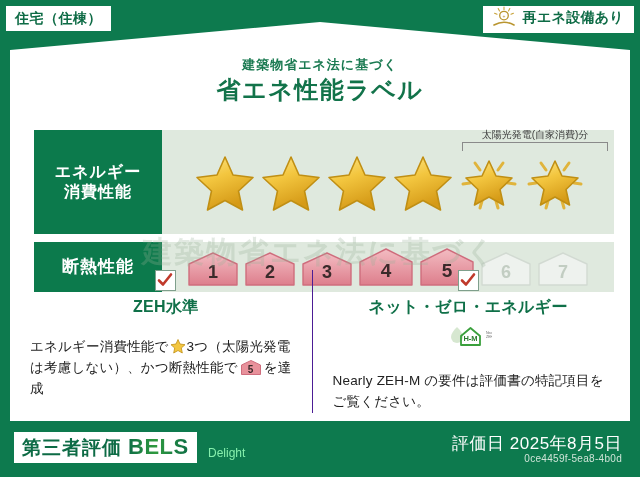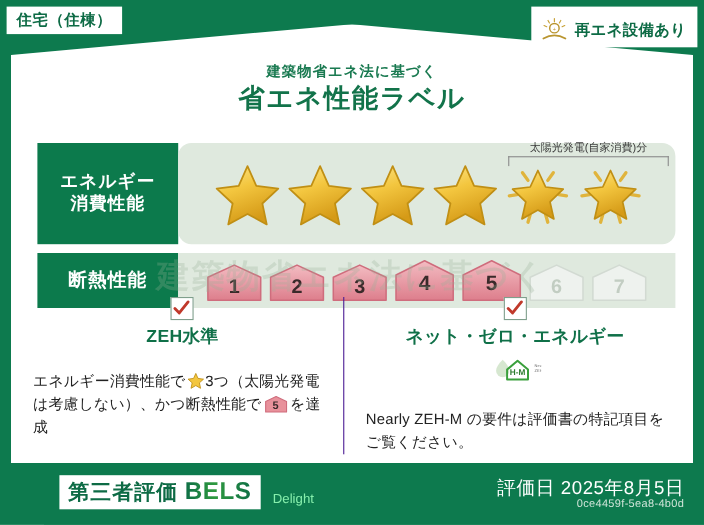--- a/index.html
+++ b/index.html
@@ -19,21 +19,21 @@
     background:#ffffff;
     padding:5px 9px 6px 9px;
     font-size:14px;font-weight:bold;color:#0d6b45;
     letter-spacing:0.5px;line-height:1;
     z-index:40;
   }
   
   .chip-renewable{
     position:absolute;right:6px;top:6px;
     background:#ffffff;
-    padding:10px 10px 5px 8px;
+    padding:0 10px 5px 8px;
     display:flex;align-items:center;gap:6px;
     z-index:40;
   }
   .chip-renewable .lbl{
     font-size:14px;font-weight:bold;color:#0d6b45;line-height:1;
     letter-spacing:0.3px;
   }
   .sun-icon{width:26px;height:22px;display:block;}
   
   .card{
@@ -71,21 +71,21 @@
     display:flex;flex-direction:column;align-items:center;justify-content:center;
     font-size:17px;font-weight:bold;letter-spacing:1px;line-height:1.25;
     text-align:center;
   }
   .row-label.two-line{font-size:16px;}
   .row-value{
     flex:1;background:#dfe9de;
     display:flex;align-items:center;justify-content:center;
     position:relative;
   }
-  .row-energy .row-value{height:92px;border-radius:12px;}
+  .row-energy .row-value{height:104px;}
   .row-insul .row-value{height:50px;}
   .row-insul .row-label{font-size:17px;}
   
   .stars{display:flex;align-items:center;gap:4px;padding-left:4px;}
   .star-wrap{position:relative;width:62px;height:62px;display:block;}
   .star-wrap svg{display:block;width:62px;height:62px;}
   
   .solar-note{
     position:absolute;right:6px;top:-1px;width:146px;z-index:20;
     pointer-events:none;
@@ -139,21 +139,21 @@
   }
   .inline-house svg{position:absolute;left:0;top:0;width:22px;height:17px;}
   .inline-house .n{
     position:absolute;left:0;right:0;bottom:1px;text-align:center;
     font-size:10px;font-weight:bold;color:#3a2a2a;line-height:1;
   }
   .zehm-logo{width:44px;height:26px;display:inline-block;vertical-align:-7px;margin-left:4px;}
   
   .bottom-bar{
     position:absolute;left:0;right:0;bottom:0;height:56px;
-    background:#0d7a4e;z-index:30;margin-left:40px;
+    background:#0d7a4e;z-index:30;
   }
   .bels-chip{
     position:absolute;left:14px;top:11px;background:#ffffff;
     padding:4px 8px 5px 8px;display:flex;align-items:baseline;gap:6px;
   }
   .bels-chip .jp{
     font-size:19px;font-weight:bold;color:#0d6b45;line-height:1;letter-spacing:1px;
   }
   .bels-chip .bels{
     font-size:22px;font-weight:bold;line-height:1;letter-spacing:0.5px;

